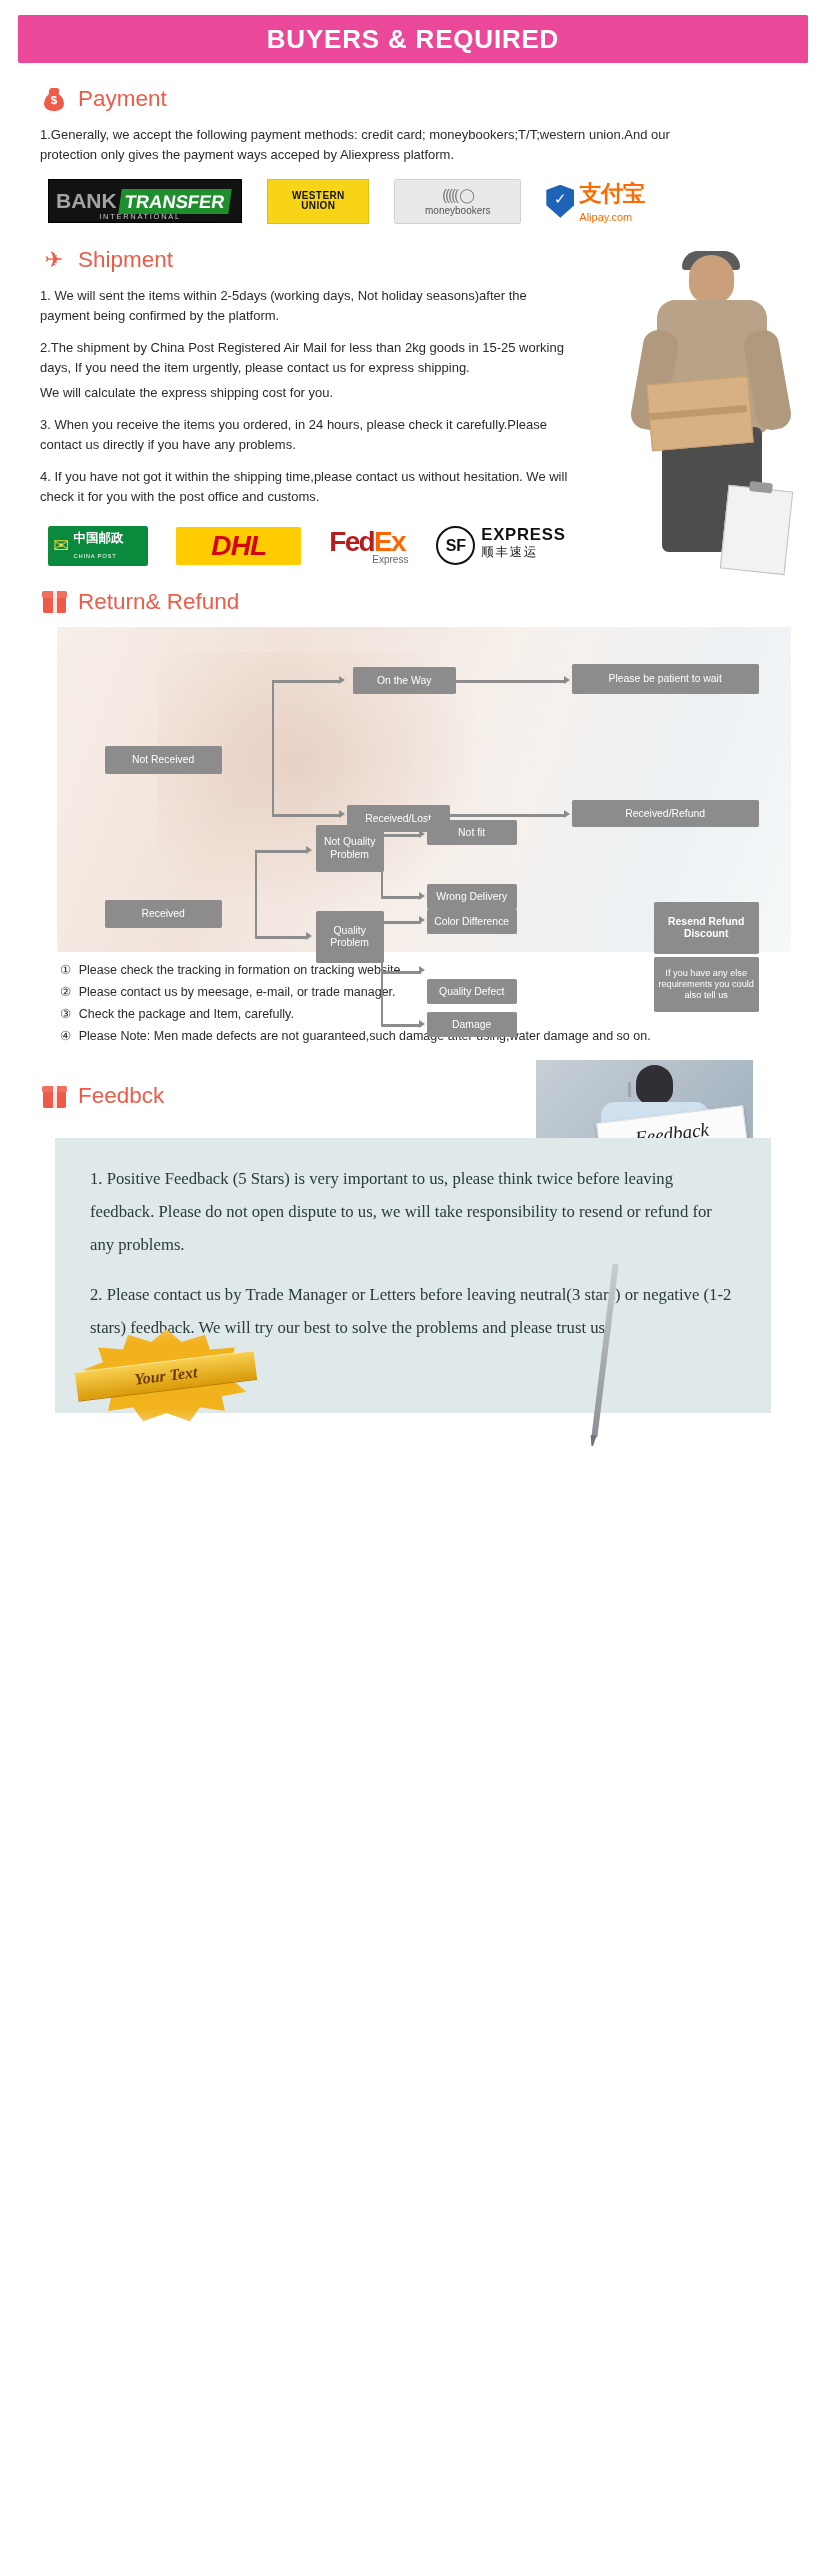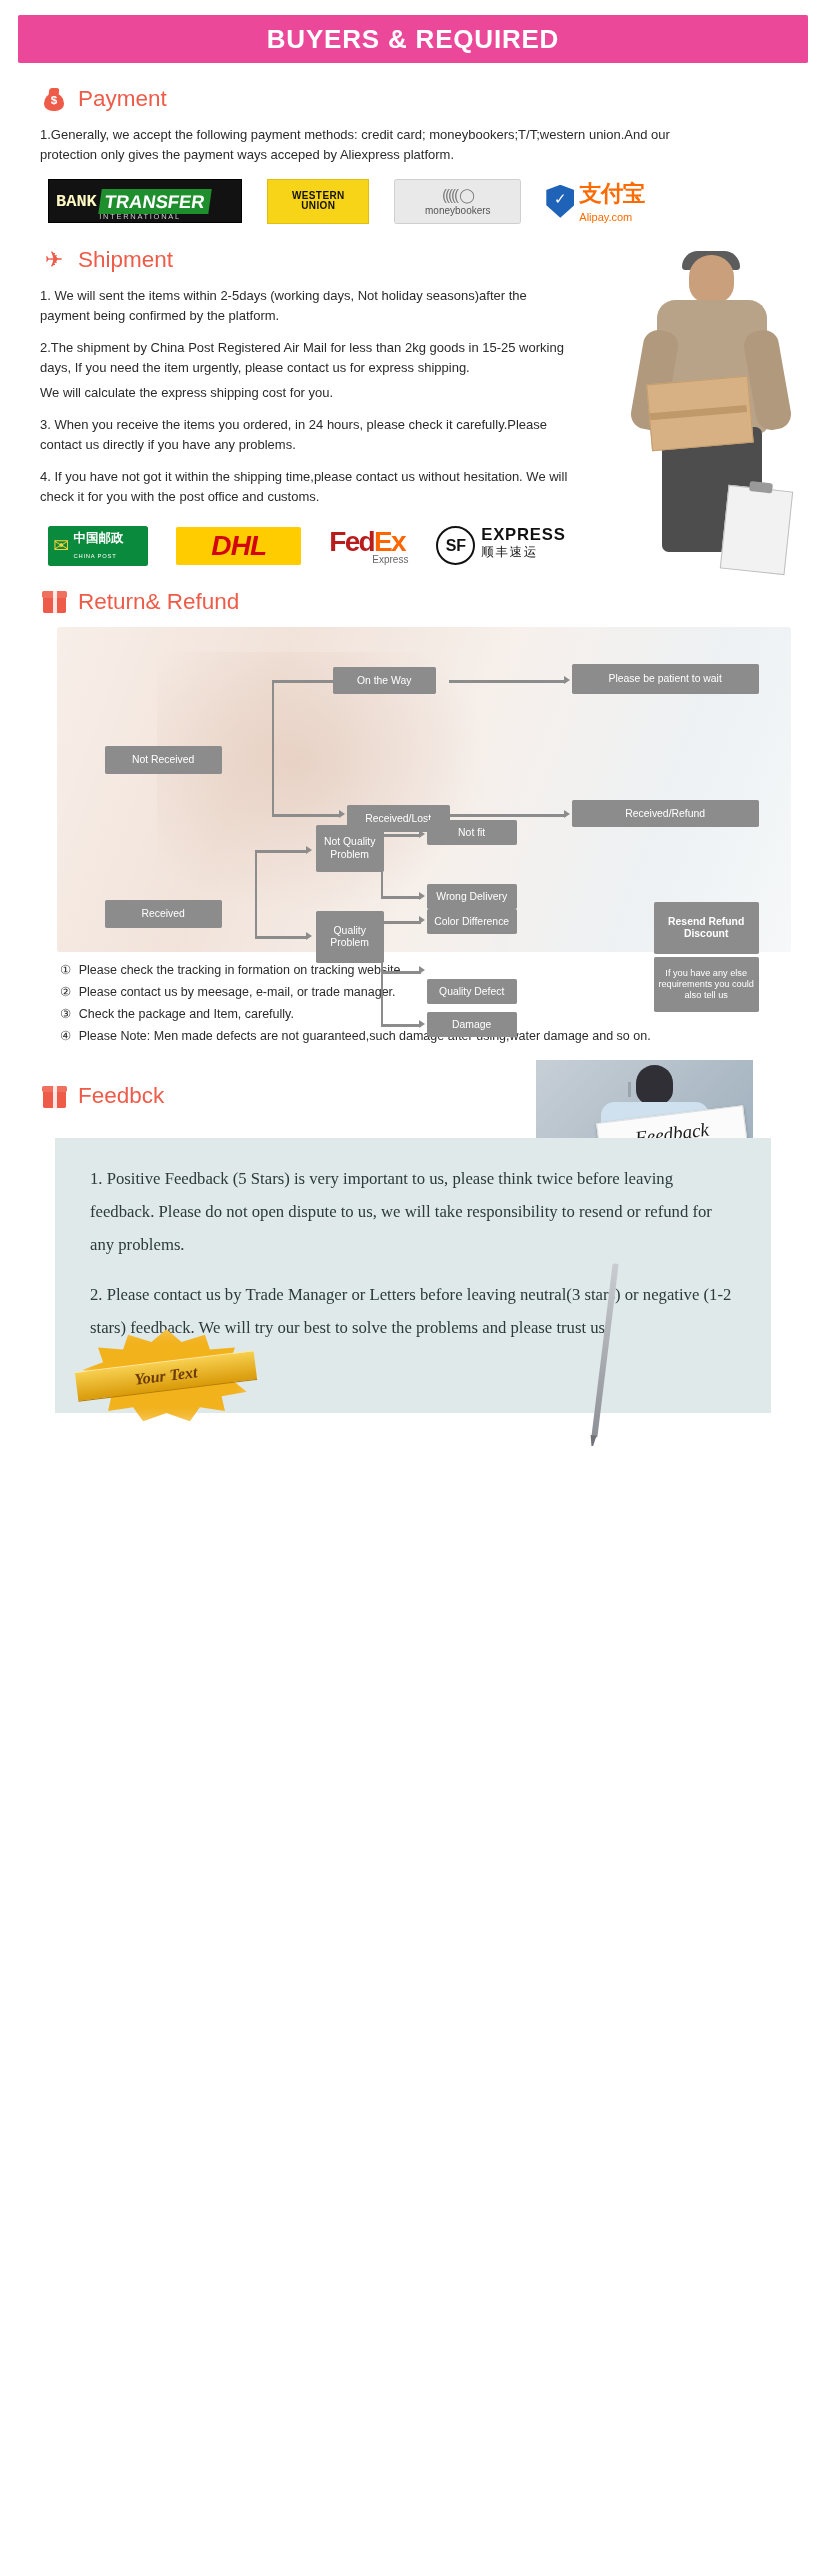--- a/index.html
+++ b/index.html
@@ -124,22 +124,22 @@
   }
   .logo-bank {
     width: 192px; height: 42px;
     background: #121212;
     display: flex; align-items: center;
     border: 0.8px solid #000;
     position: relative;
     overflow: hidden;
   }
   .logo-bank .b1 {
-    color: #fef9c3; font-weight: bold; font-size: 17px; padding: 0 3.3px 0 6.7px;
-    font-family: Liberation Mono, monospace;
+    color: #a3a3a3; font-weight: bold; font-size: 21px; padding: 0 3.3px 0 6.7px;
+    font-family: Liberation Sans, sans-serif;
   }
   .logo-bank .b2 {
     background: #1f8f2e; color: #fff; font-weight: bold; font-size: 18.3px;
     padding: 1.7px 5px;
     transform: skewX(-8deg);
   }
   .logo-bank .b3 {
     position: absolute; left: 50px; bottom: 1.7px; color: #cccccc; font-size: 7.5px;
     letter-spacing: 1.7px;
   }
@@ -528,21 +528,21 @@
 
       <div class="edge" style="left:324px; top:294px; width:2.5px; height:105px;"></div>
       <div class="edge" style="left:324px; top:294px; width:40px; height:2.5px;"></div>
       <div class="arrow" style="left:362px; top:289px;"></div>
       <div class="edge" style="left:324px; top:344px; width:40px; height:2.5px;"></div>
       <div class="arrow" style="left:362px; top:339px;"></div>
       <div class="edge" style="left:324px; top:397px; width:40px; height:2.5px;"></div>
       <div class="arrow" style="left:362px; top:393px;"></div>
 
       <div class="node" style="left:48px; top:119px; width:117px; height:28px;">Not Received</div>
-      <div class="node" style="left:276px; top:40px; width:103px; height:27px;">On the Way</div>
+      <div class="node" style="left:296px; top:40px; width:103px; height:27px;">On the Way</div>
       <div class="node" style="left:515px; top:37px; width:187px; height:30px;">Please be patient to wait</div>
       <div class="node" style="left:290px; top:178px; width:103px; height:27px;">Received/Lost</div>
       <div class="node" style="left:515px; top:173px; width:187px; height:27px;">Received/Refund</div>
 
       <div class="node" style="left:48px; top:273px; width:117px; height:28px;">Received</div>
       <div class="node" style="left:259px; top:198px; width:68px; height:47px;">Not Quality Problem</div>
       <div class="node" style="left:259px; top:284px; width:68px; height:52px;">Quality Problem</div>
 
       <div class="node" style="left:370px; top:193px; width:90px; height:25px;">Not fit</div>
       <div class="node" style="left:370px; top:257px; width:90px; height:25px;">Wrong Delivery</div>

